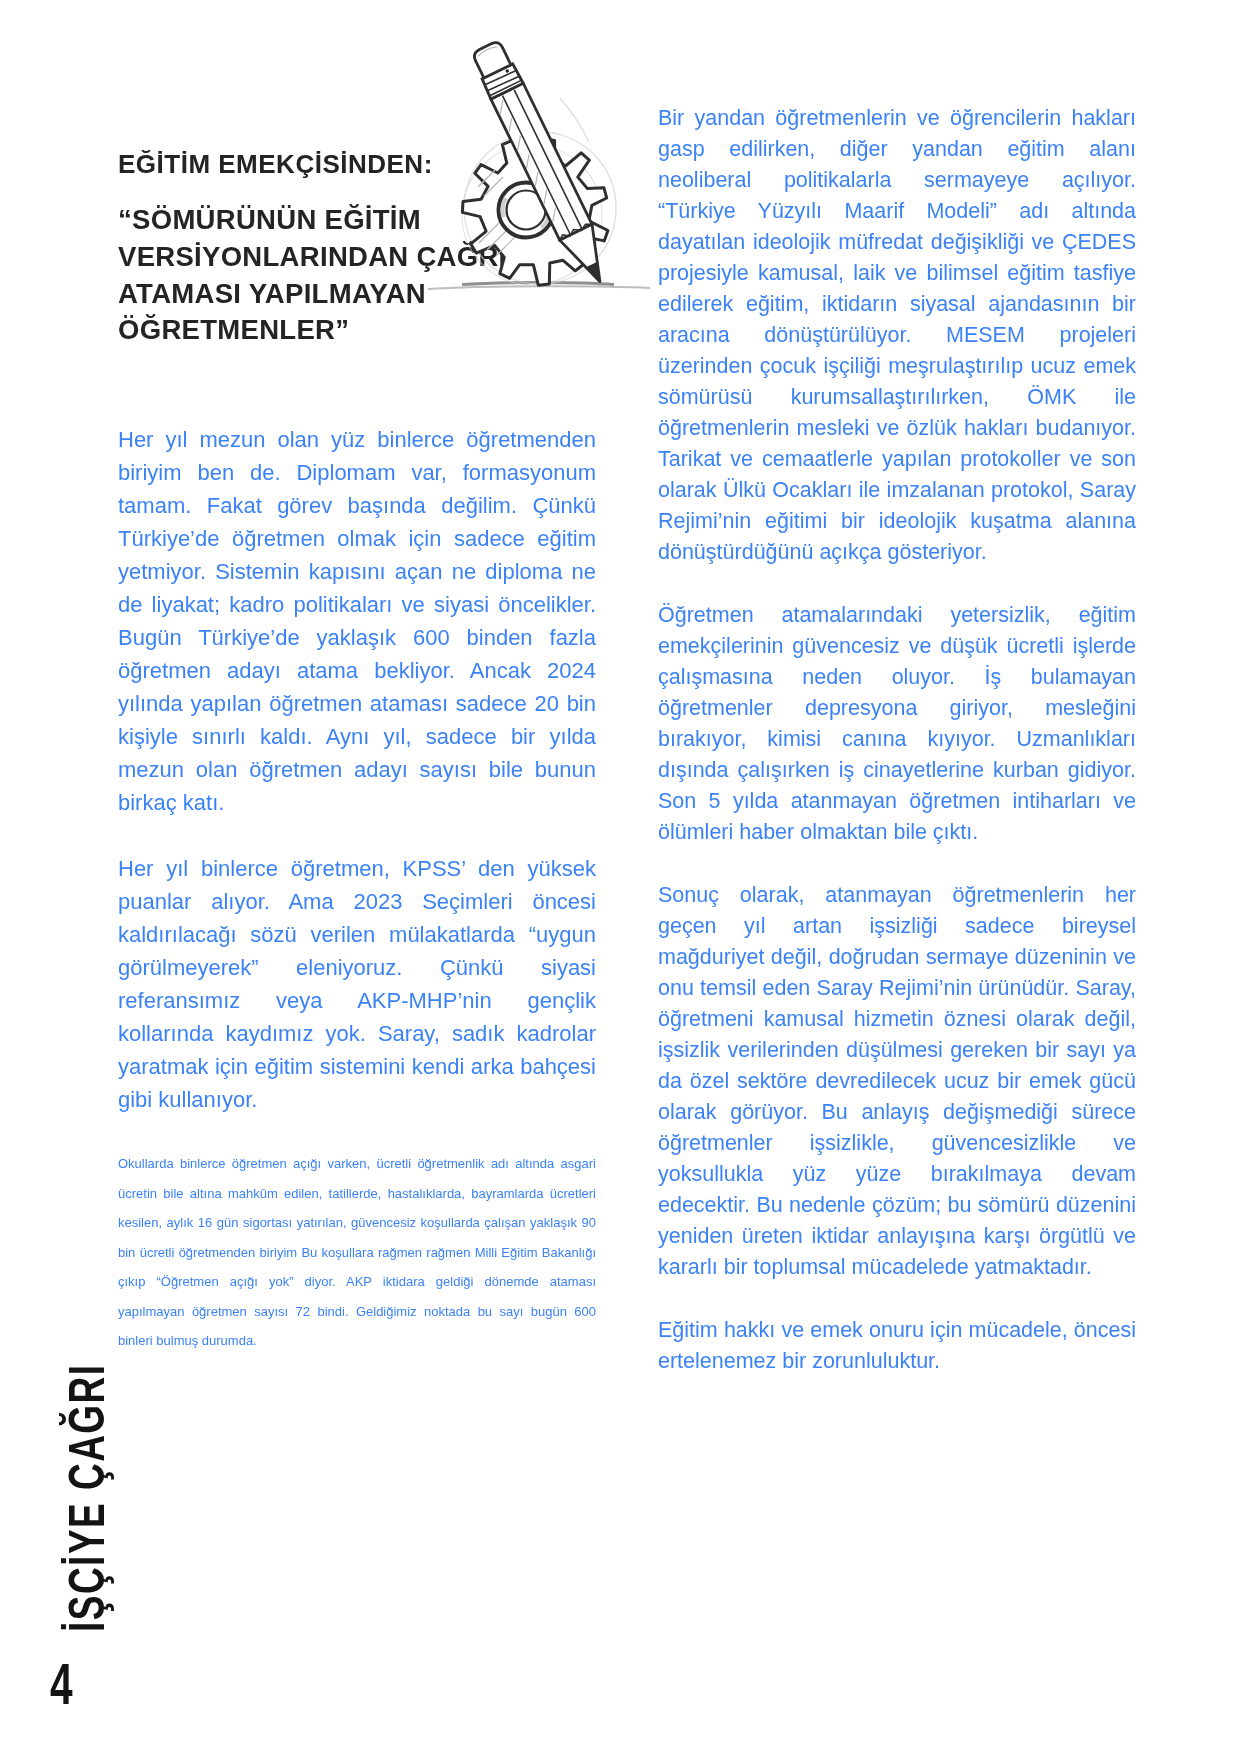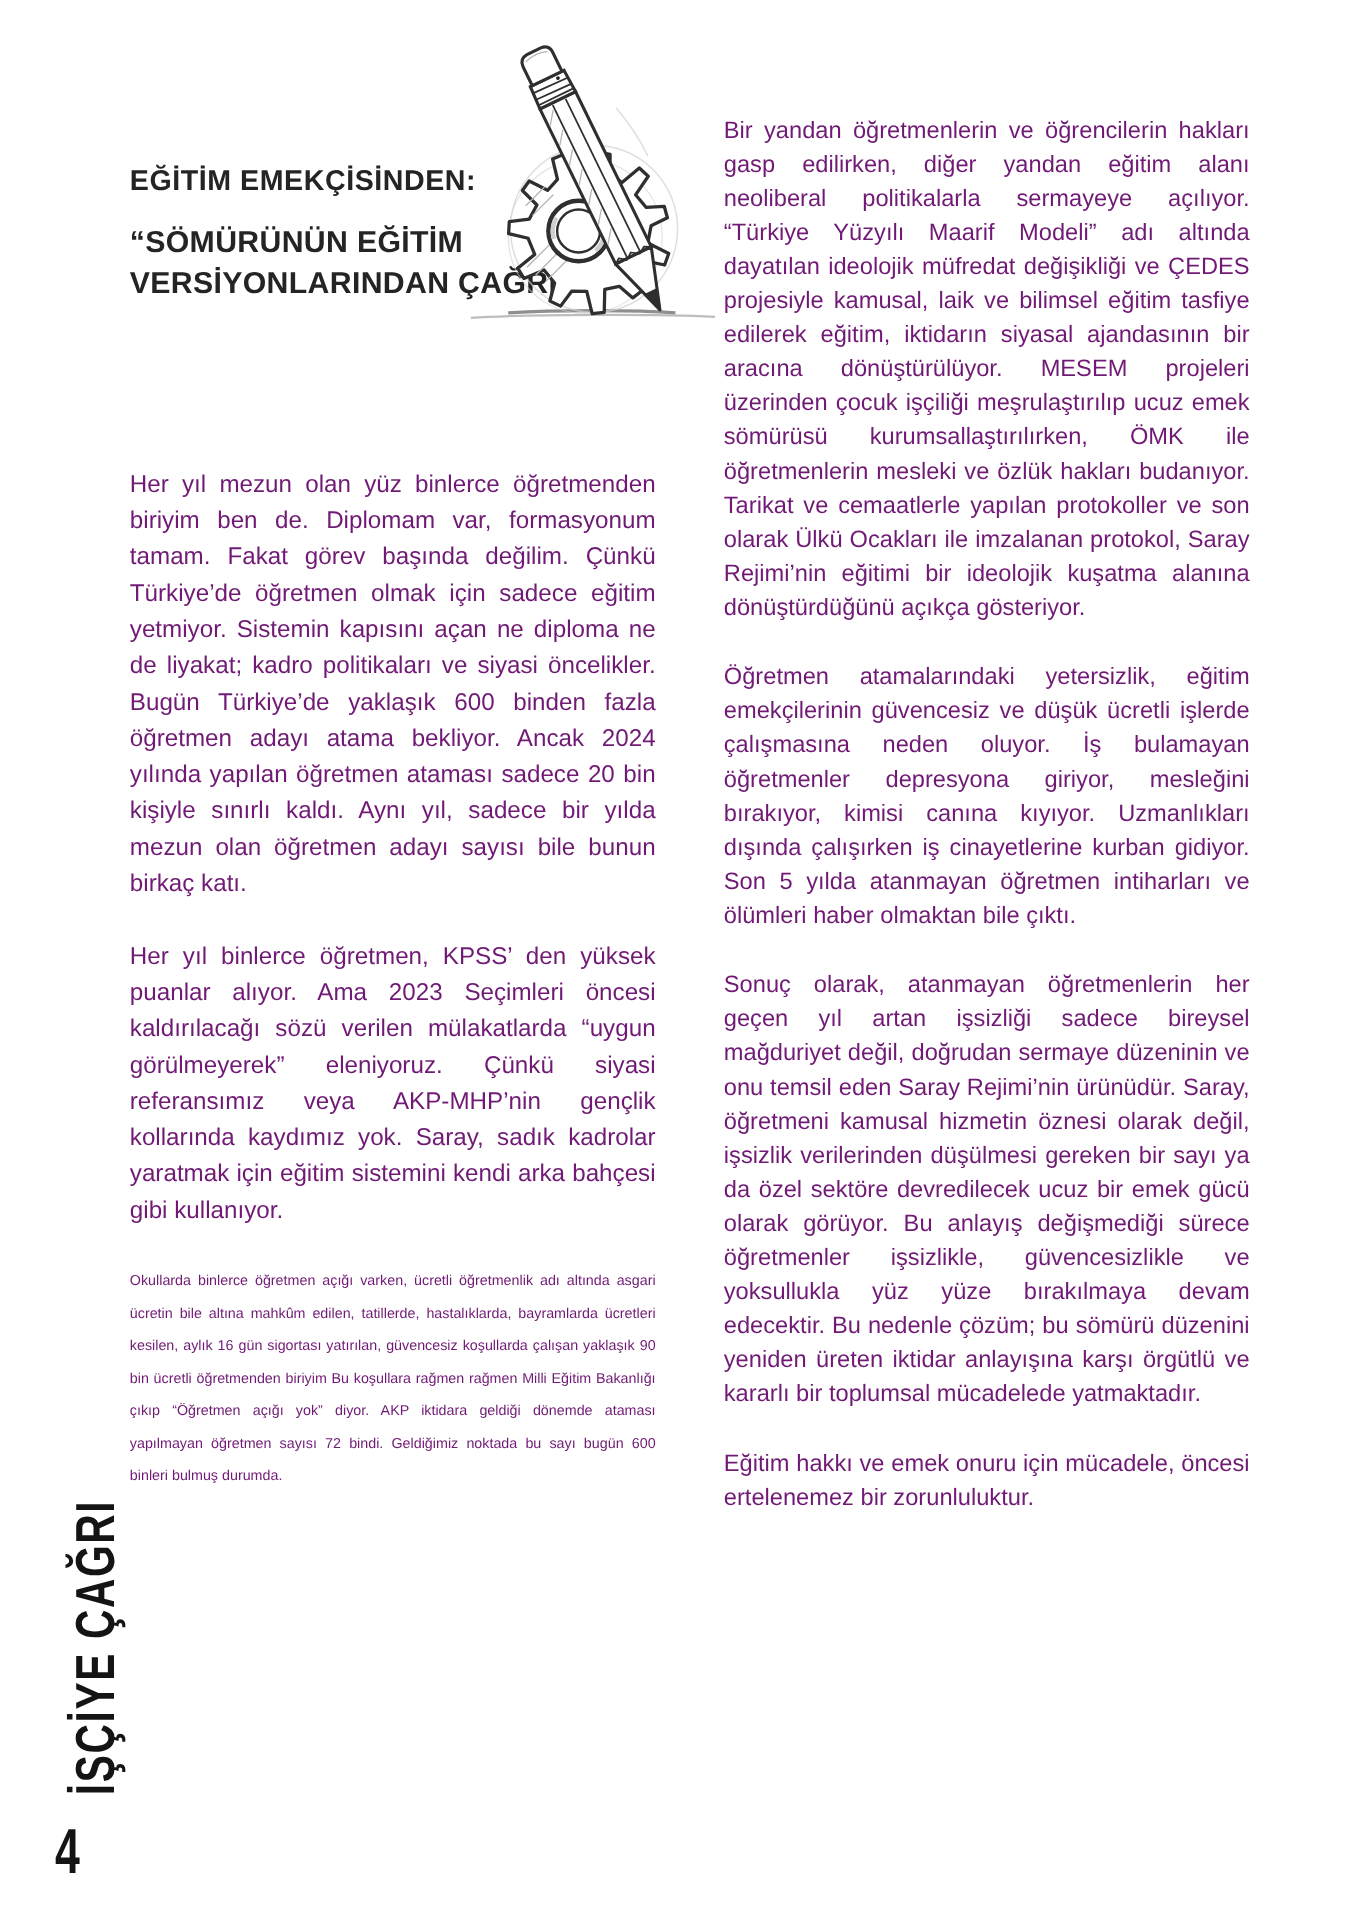--- a/index.html
+++ b/index.html
@@ -10,21 +10,21 @@
   }
   .kicker{
     position:absolute;left:118px;top:101px;width:480px;
     font-size:26px;font-weight:bold;letter-spacing:.5px;color:#242424;margin-top:48px;
   }
   .title{
     position:absolute;left:118px;top:184px;width:480px;
     font-size:27.5px;font-weight:bold;letter-spacing:.3px;color:#242424;
   }
   .title .tline{display:block;line-height:36.6px;}
-  .col{position:absolute;color:#701a75;text-align:justify;}
+  .col{position:absolute;color:#3b82f6;text-align:justify;}
   .col p{margin:0 0 33px 0;}
   .col-left{left:118px;top:384px;width:478px;font-size:22px;line-height:33px;margin-top:39px;}
   .col-left p.small{font-size:13px;line-height:29.5px;}
   .col-right{left:658px;top:103px;width:478px;font-size:21.5px;line-height:31px;}
   .col-right p{margin:0 0 32px 0;}
   .vlabel{
     position:absolute;left:58px;top:1632px;transform:rotate(-90deg);
     transform-origin:0 0;white-space:nowrap;
   }
   .vlabel .condensed{
@@ -45,20 +45,22 @@
 </head>
 <body>
 
 <div class="page">
 
   <h2 class="kicker">EĞİTİM EMEKÇİSİNDEN:</h2>
 
   <h1 class="title">
     <span class="tline">“SÖMÜRÜNÜN EĞİTİM</span>
     <span class="tline">VERSİYONLARINDAN ÇAĞRI:</span>
+    <span class="tline">ATAMASI YAPILMAYAN</span>
+    <span class="tline">ÖĞRETMENLER”</span>
   </h1>
 
   <svg class="illu" width="260" height="270" viewBox="405 35 260 270" aria-hidden="true">
 
     <g>
       <path d="M428,289 C480,285.5 600,285.5 650,288" stroke="#bdbdbd" stroke-width="2" fill="none"></path>
       <path d="M462,284.5 C510,281.5 580,282 614,284.5" stroke="#8f8f8f" stroke-width="3" fill="none"></path>
     </g>
 
     <circle class="ghost" cx="540" cy="208" r="76" stroke-width="1.4" opacity="0.7"></circle>

